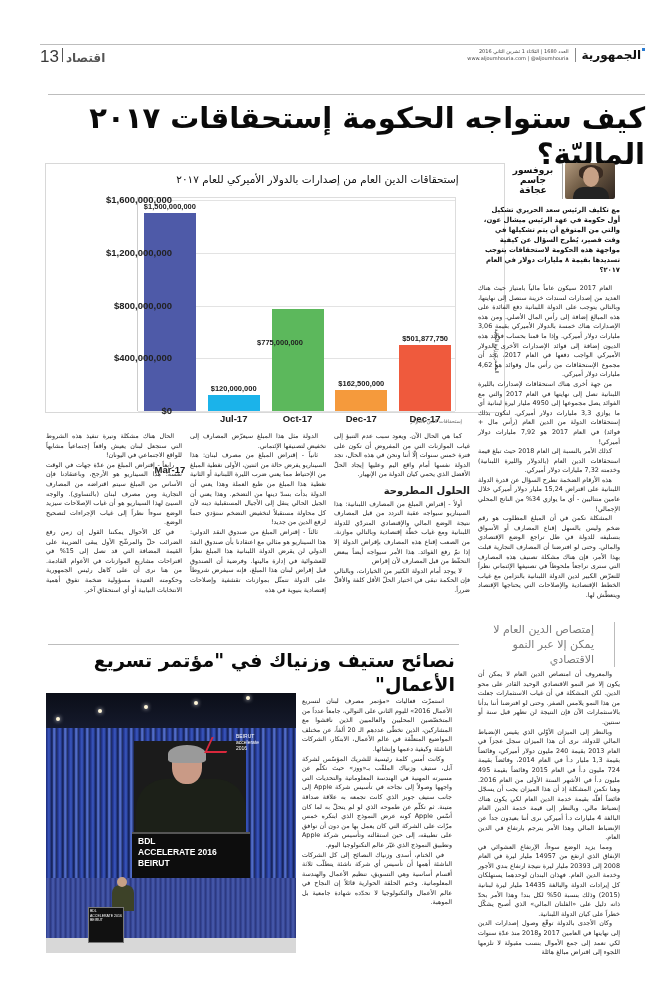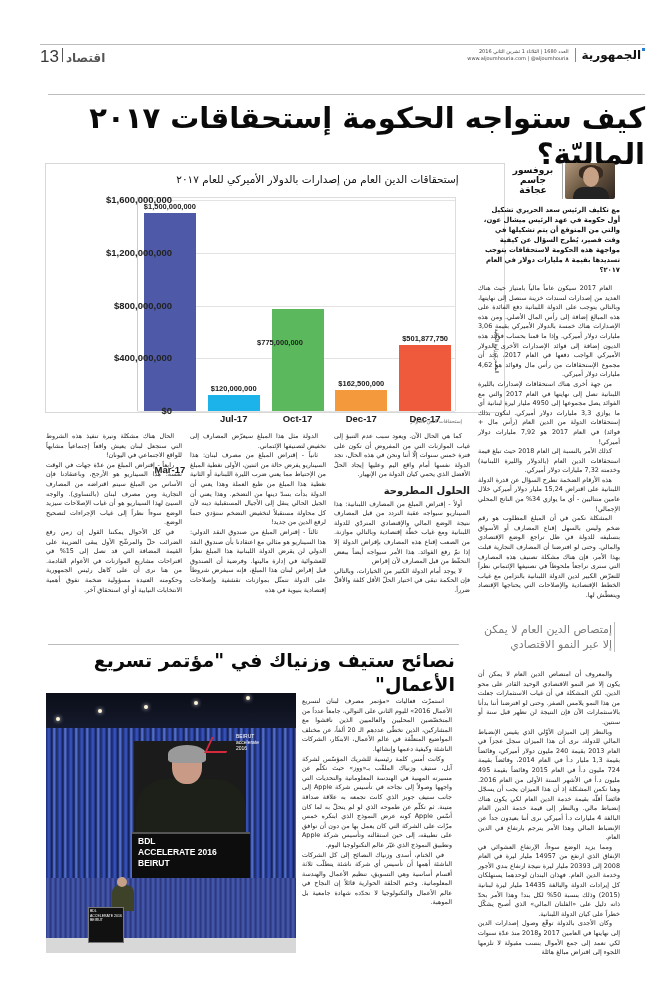--- a/index.html
+++ b/index.html
@@ -45,21 +45,21 @@
   
   .author-photo { position: absolute; left: 565px; top: 163px; width: 50px; height: 36px; background: linear-gradient(135deg,#b39a7e 0%,#6e5a44 45%,#2e2520 100%); border-radius: 2px; overflow: hidden; }
   .author-photo .face { position: absolute; left: 18px; top: 4px; width: 16px; height: 20px; border-radius: 50%; background: #c7a186; }
   .author-photo .hair { position: absolute; left: 14px; top: 2px; width: 24px; height: 14px; border-radius: 50% 50% 30% 30%; background: #3a2b22; }
   .author-photo .body { position: absolute; left: 8px; top: 24px; width: 36px; height: 20px; border-radius: 10px 10px 0 0; background: #232323; }
   .author-name { position: absolute; left: 505px; top: 165px; width: 56px; text-align: center; direction: rtl; font-weight: bold; font-size: 9px; line-height: 10px; color: #111; }
   .author-vbar { position: absolute; left: 562px; top: 163px; width: 1px; height: 36px; background: #aaa; }
   .intro { position: absolute; left: 480px; top: 205px; width: 140px; direction: rtl; text-align: right; font-weight: bold; font-size: 6.8px; line-height: 10px; color: #111; }
 
   
-  .pullquote { position: absolute; left: 480px; top: 622px; width: 135px; direction: rtl; text-align: right; font-size: 11px; line-height: 15px; color: #7a7a7a; padding-right: 2px; border-right: 1px solid #bbb; }
+  .pullquote { position: absolute; left: 480px; top: 622px; width: 135px; direction: rtl; text-align: right; font-size: 11px; line-height: 15px; color: #7a7a7a; padding-right: 20px; border-right: 1px solid #bbb; }
 
   
   .rule-bottom { position: absolute; left: 48px; right: 200px; top: 644px; border-top: 1px solid #bdbdbd; }
   .headline2 { position: absolute; left: 55px; width: 400px; top: 648px; text-align: right; direction: rtl; font-size: 19px; font-weight: bold; color: #0a0a0a; line-height: 24px; }
   .photo { position: absolute; left: 46px; top: 693px; width: 250px; height: 260px; background: #0e1630; overflow: hidden; padding-left: 45px; }
   .photo .truss { position: absolute; left: 0; right: 0; top: 0; height: 35px; background: linear-gradient(#0b0e18,#151a2c); }
   .photo .light { position: absolute; width: 4px; height: 4px; border-radius: 50%; background: #fff6d8; box-shadow: 0 0 4px #fff; }
   .photo .curtain { position: absolute; left: 0; right: 0; top: 35px; height: 150px;
     background: repeating-linear-gradient(90deg,#1b2a78 0px,#3a58c4 3px,#0f1a4a 6px,#5c7ae0 8px,#14204e 11px); }
   .photo .screen { position: absolute; left: 88px; top: 48px; width: 112px; height: 92px; background: #1b1b1b; }

